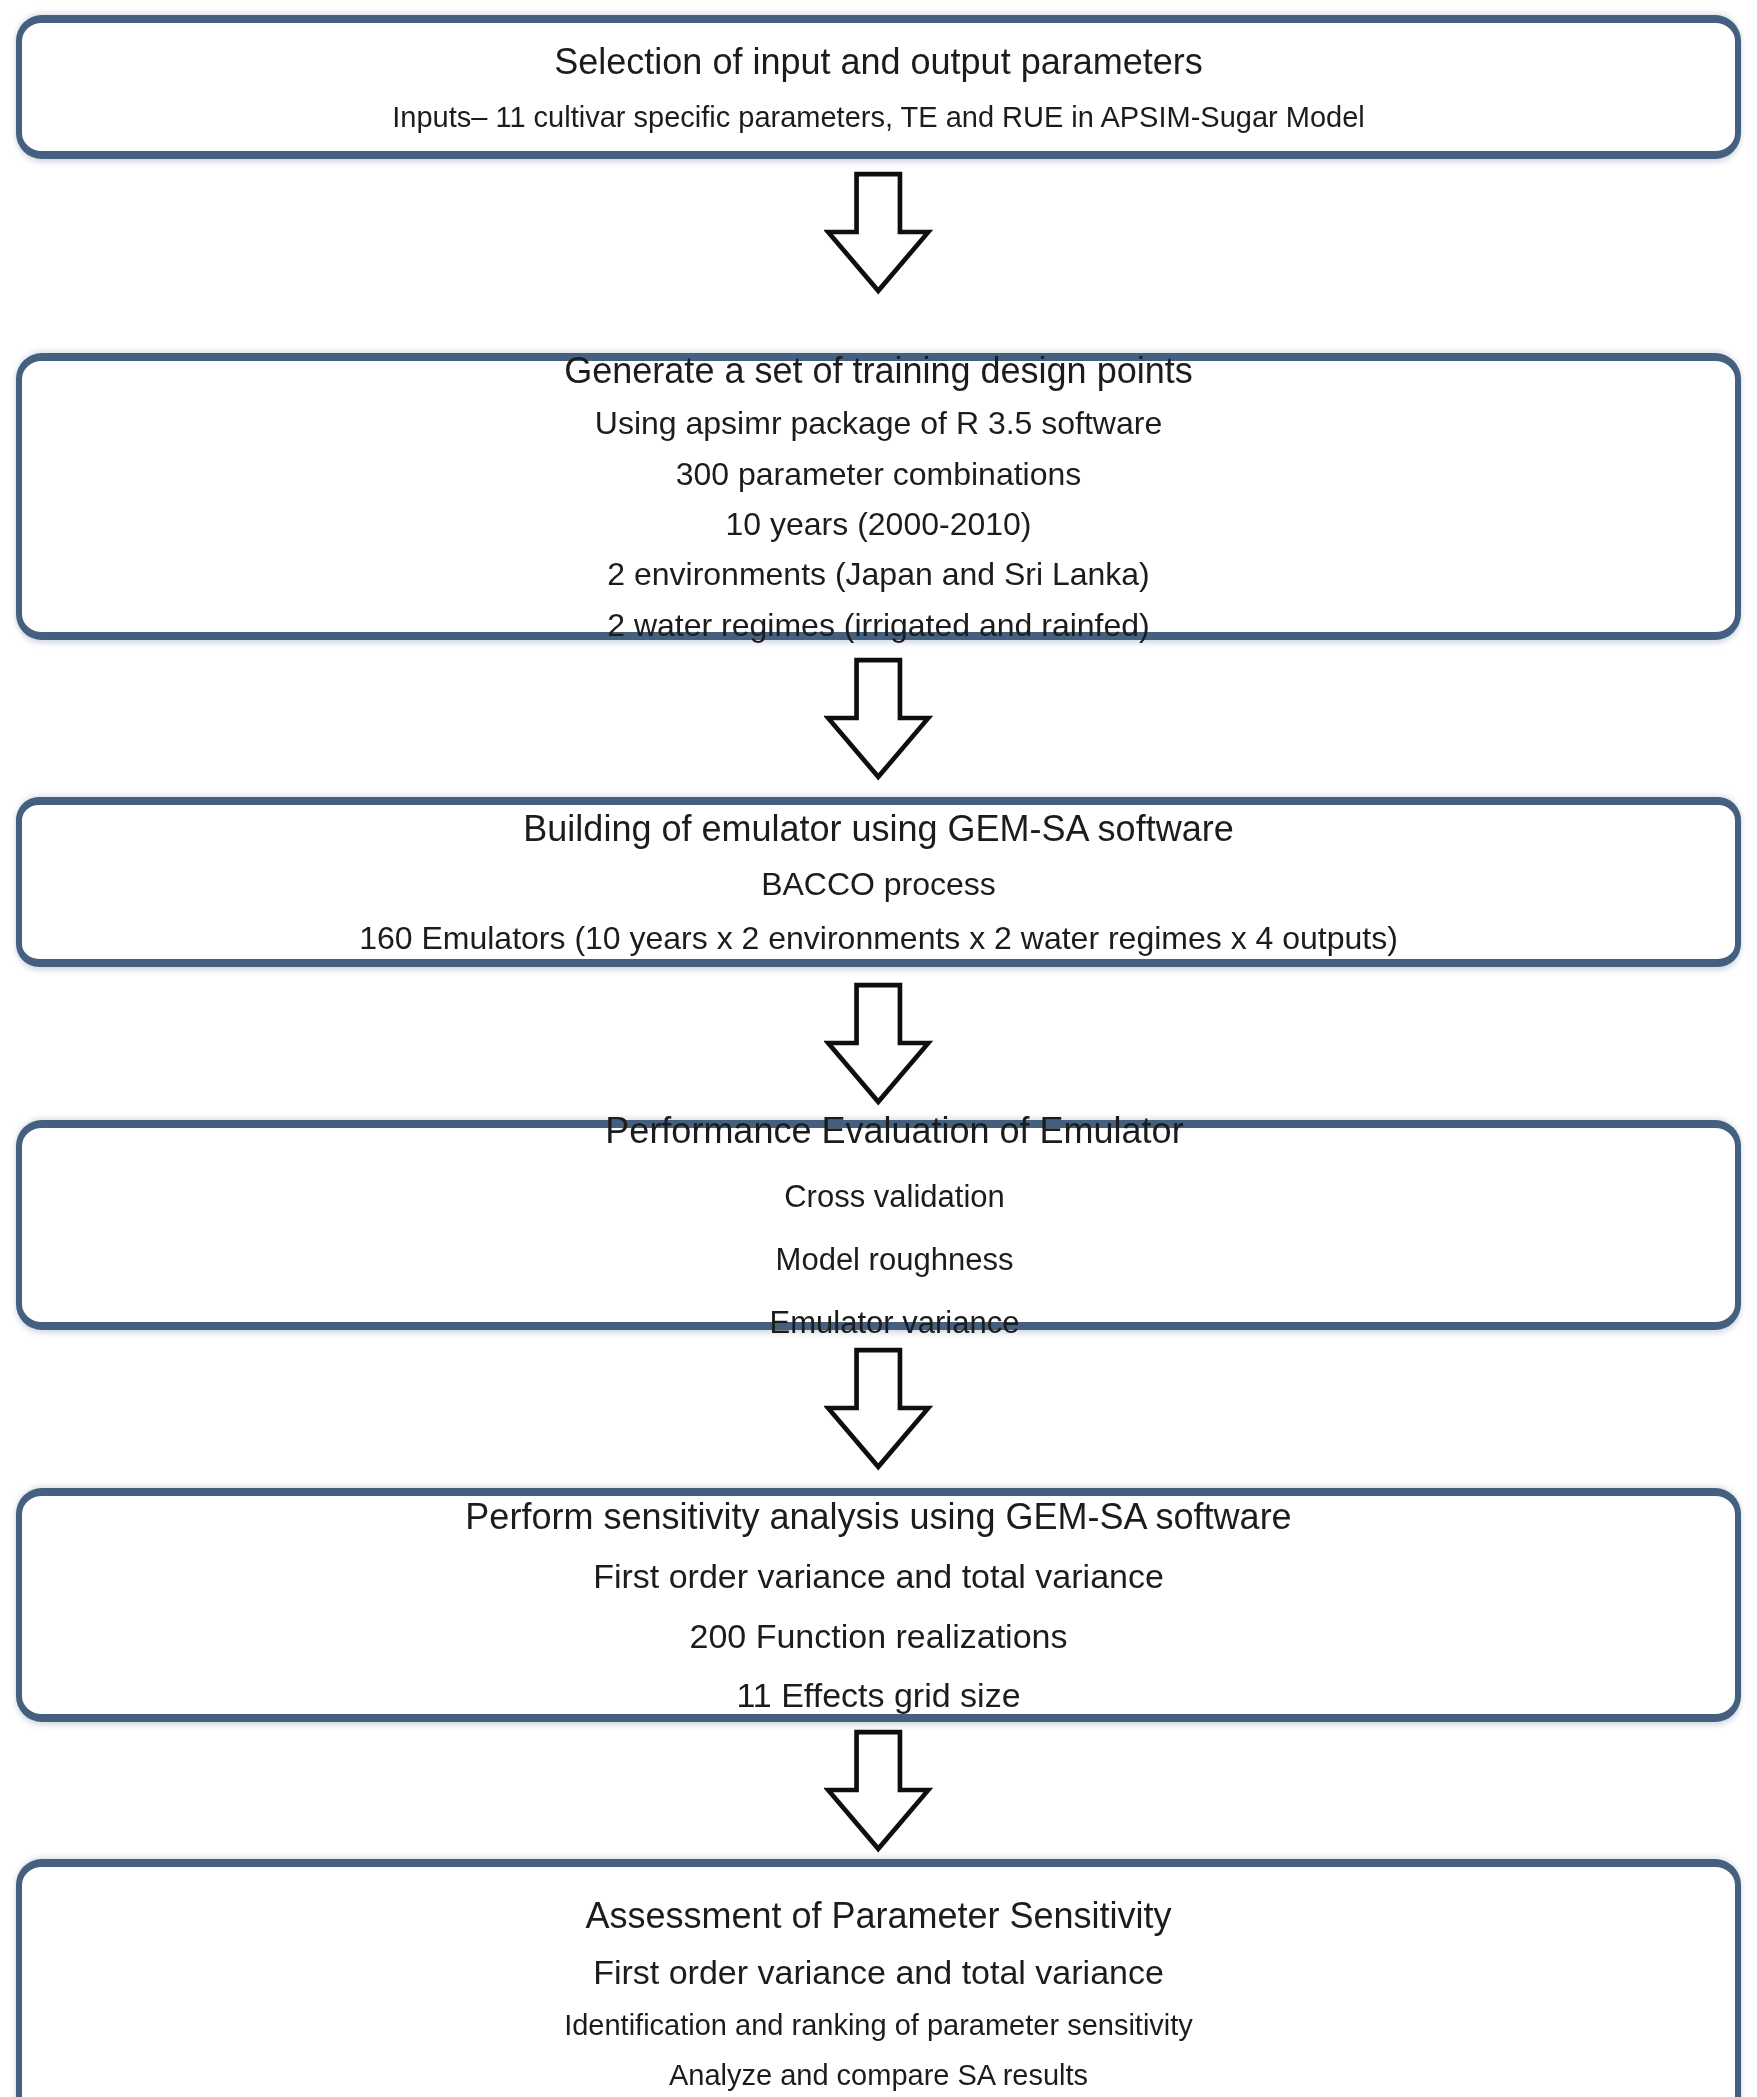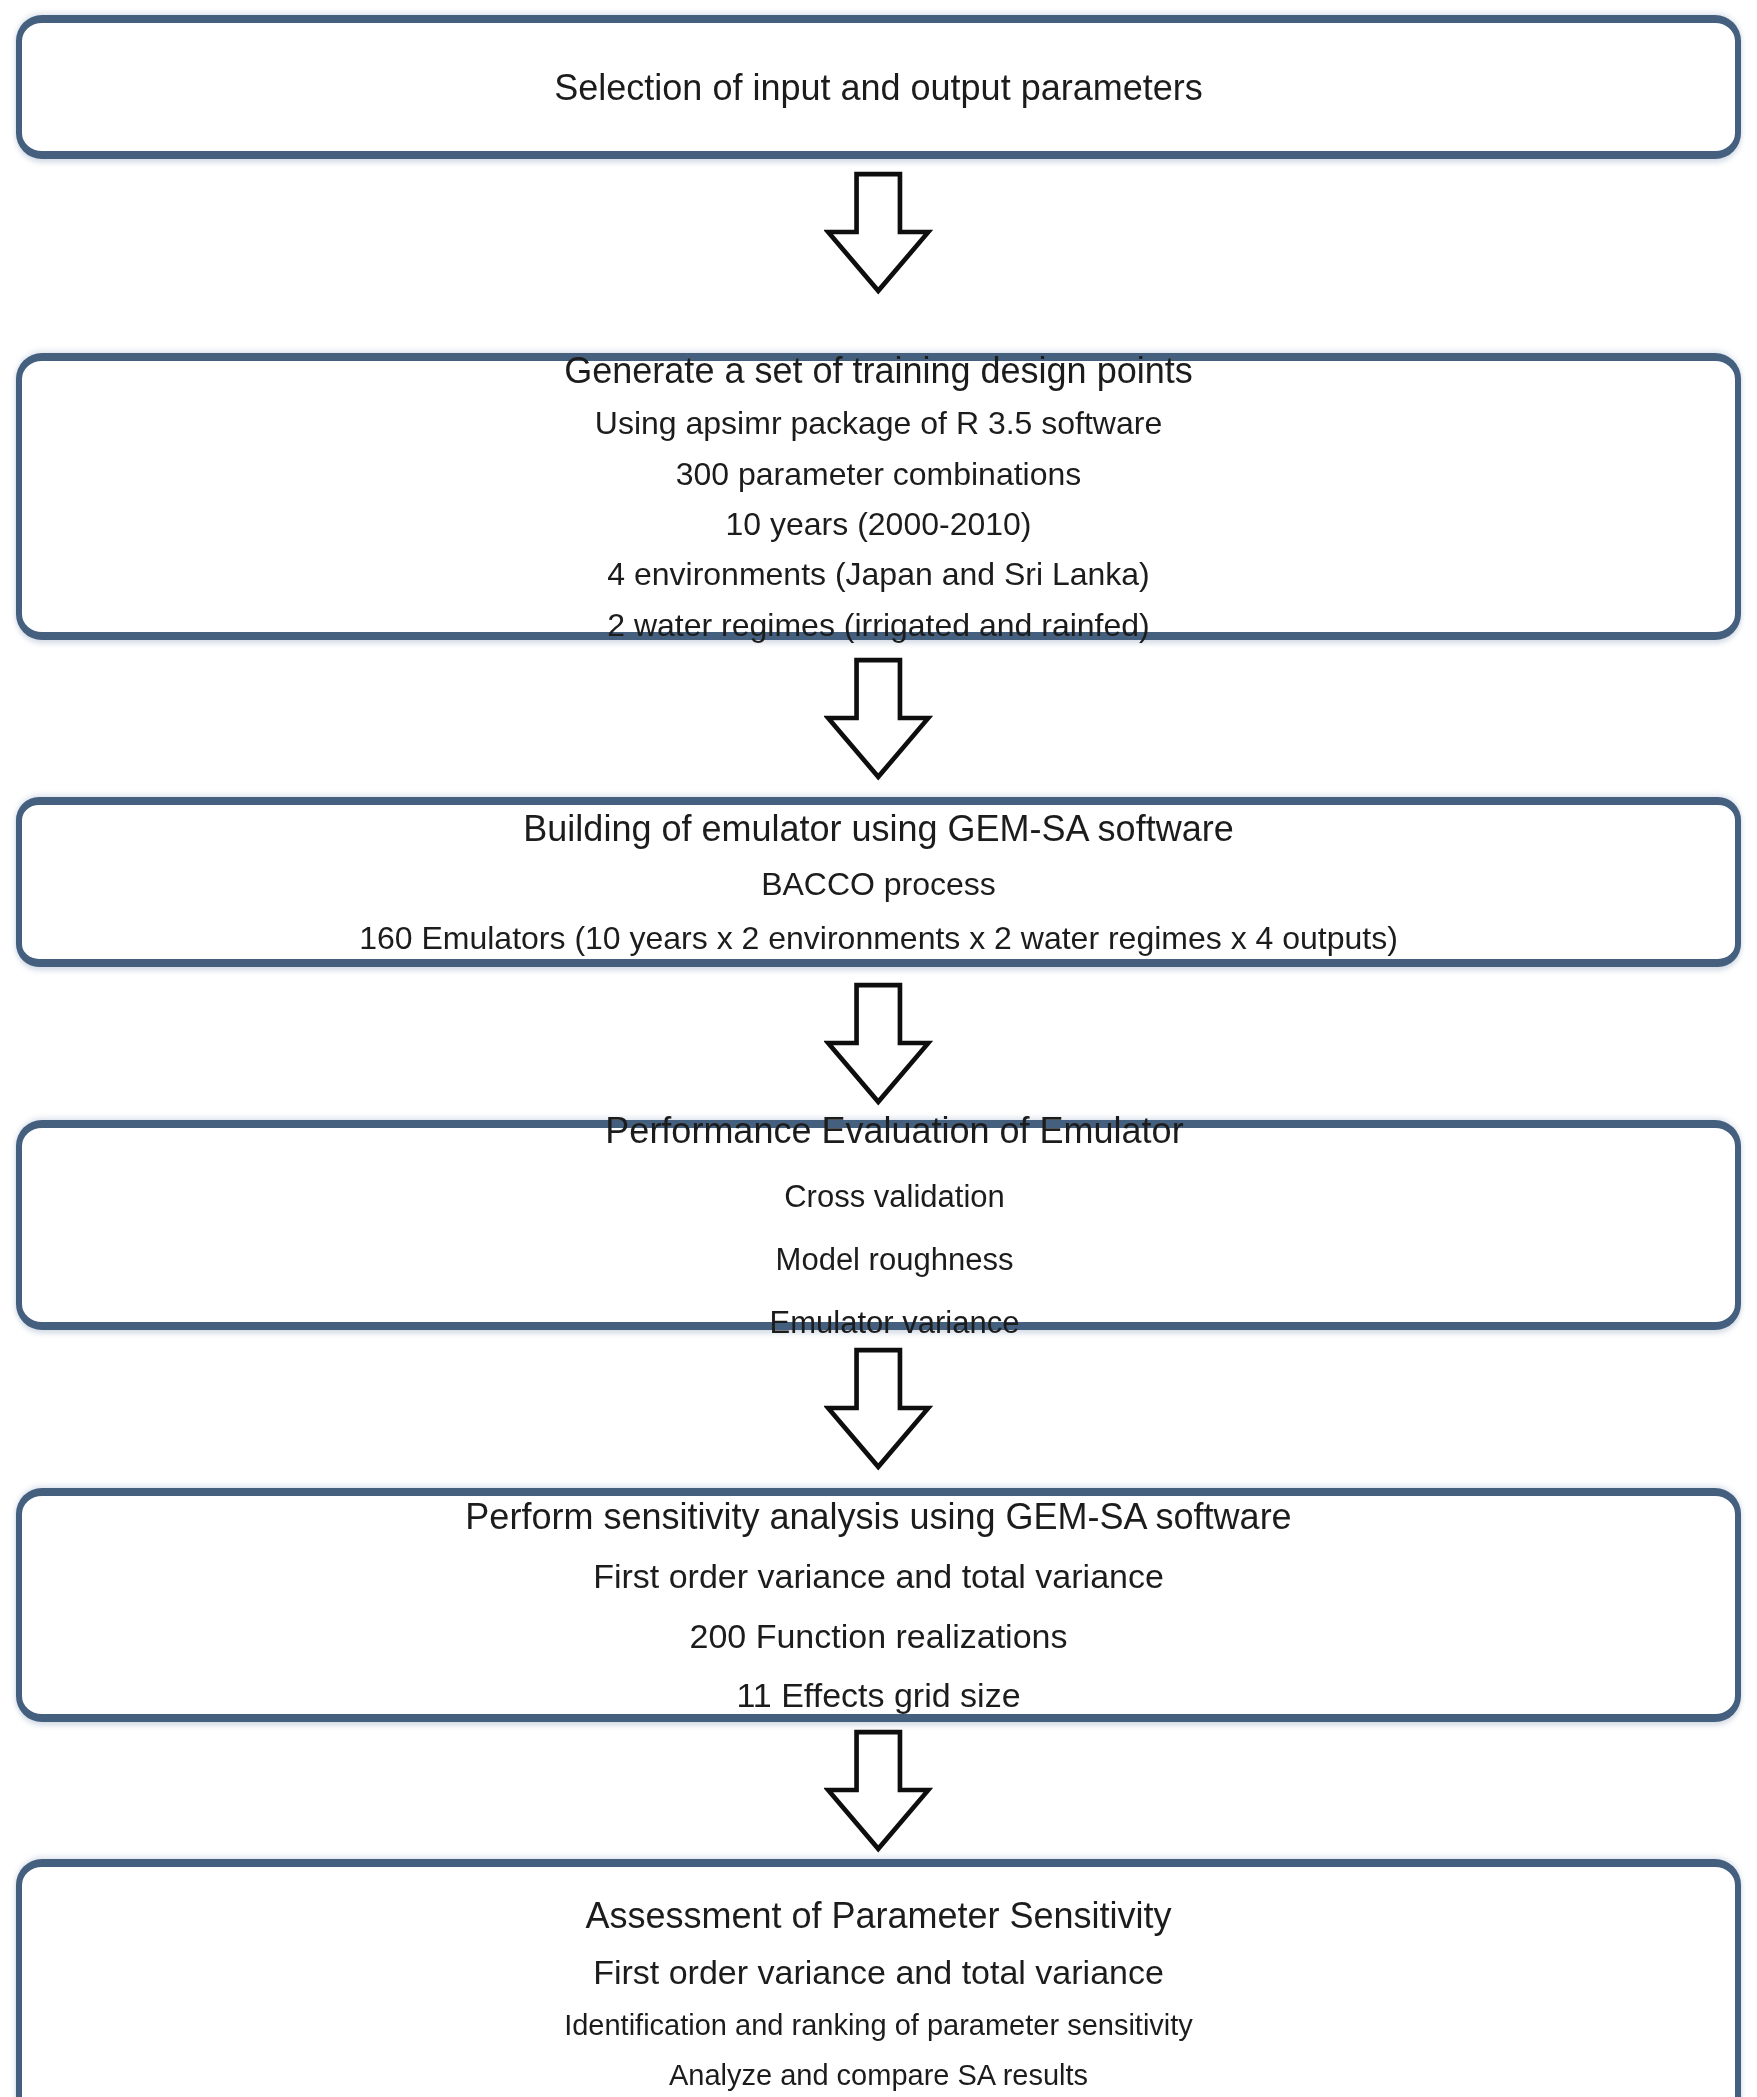--- a/index.html
+++ b/index.html
@@ -53,34 +53,35 @@
     stroke:var(--arrow-outline,#0e0e0e);
     stroke-width:9;
     stroke-linejoin:miter;
   }
 </style>
 </head>
 <body>
 
 <div class="box b1">
   <div class="title">Selection of input and output parameters</div>
+  <div class="line">Inputs– 11 cultivar specific parameters, TE and RUE in APSIM-Sugar Model</div>
 </div>
 
 <div class="arrow-zone az1">
   <svg class="arrow-svg" viewBox="0 0 210 240" aria-hidden="true">
     <path d="M63 6 H147 V118 H202 L105 232 L8 118 H63 Z"></path>
   </svg>
 </div>
 
 <div class="box b2">
   <div class="title">Generate  a set of training design points</div>
   <div class="line">Using apsimr  package of R 3.5 software</div>
   <div class="line">300 parameter combinations</div>
   <div class="line">10 years (2000-2010)</div>
-  <div class="line">4 environments (Japan and Sri Lanka)</div>
+  <div class="line">2 environments (Japan and Sri Lanka)</div>
   <div class="line">2 water regimes (irrigated and rainfed)</div>
 </div>
 
 <div class="arrow-zone az2">
   <svg class="arrow-svg" viewBox="0 0 210 240" aria-hidden="true">
     <path d="M63 6 H147 V118 H202 L105 232 L8 118 H63 Z"></path>
   </svg>
 </div>
 
 <div class="box b3">

